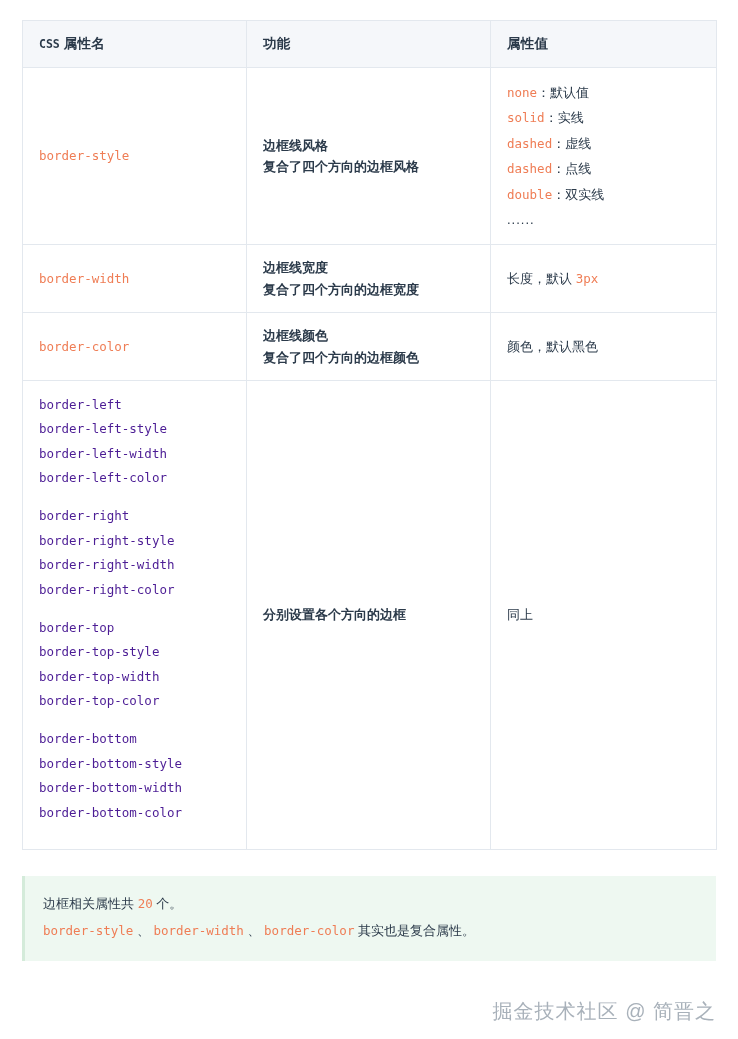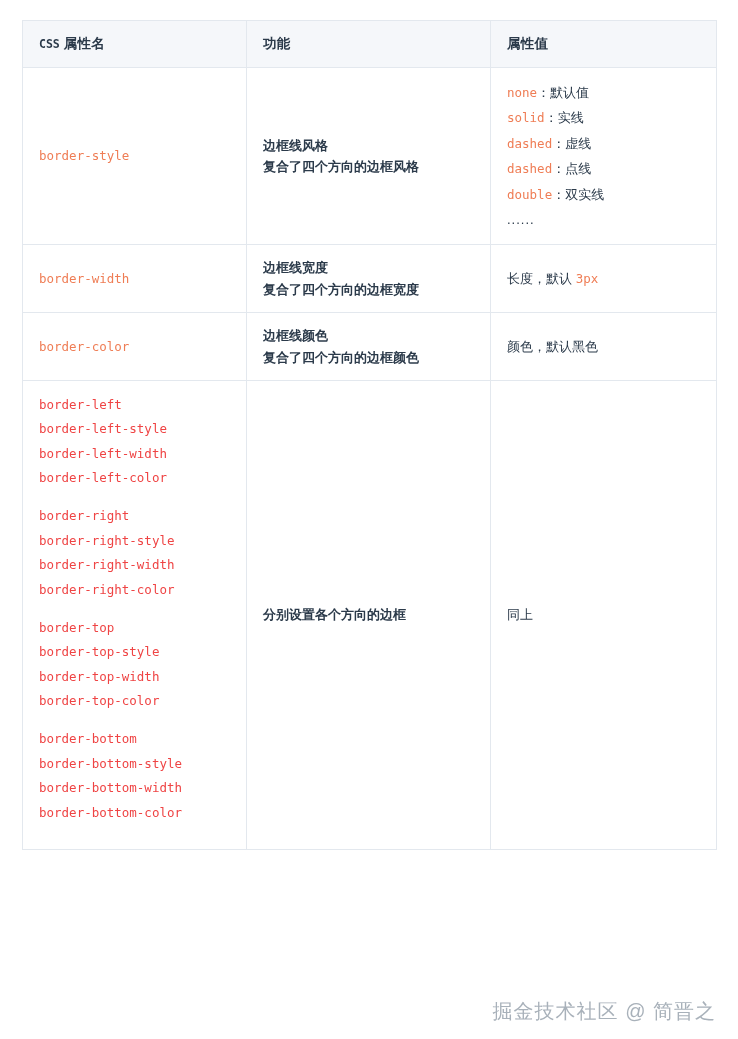--- a/index.html
+++ b/index.html
@@ -87,21 +87,21 @@
     line-height: 1.95;
   }
   .prop-list .grp {
     margin-bottom: 14px;
   }
   .prop-list .grp:last-child {
     margin-bottom: 12px;
   }
   .prop-list .grp div {
     font-family: "DejaVu Sans Mono", monospace;
-    color: #ef4444;
+    color: #4c1d95;
     font-size: 12.5px;
     white-space: pre;
   }
   .tall-cell {
     vertical-align: middle;
   }
   .note {
     margin-top: 26px;
     background: #eef8f1;
     border-left: 3px solid #d4ebda;
@@ -229,16 +229,20 @@
         </td>
         <td class="desc-cell tall-cell">
           <div>分别设置各个方向的边框</div>
         </td>
         <td class="tall-cell">同上</td>
       </tr>
 
     </tbody>
   </table>
 
+  <div class="note">
+    <div><span>边框相关属性共 </span><span class="num">20</span><span> 个。</span></div>
+    <div><span class="mono">border-style</span><span class="sep"> 、 </span><span class="mono">border-width</span><span class="sep"> 、 </span><span class="mono">border-color</span><span> 其实也是复合属性。</span></div>
+  </div>
 
 </div>
 
 <div class="watermark">掘金技术社区 @ 简晋之</div>
 
 </body></html>

